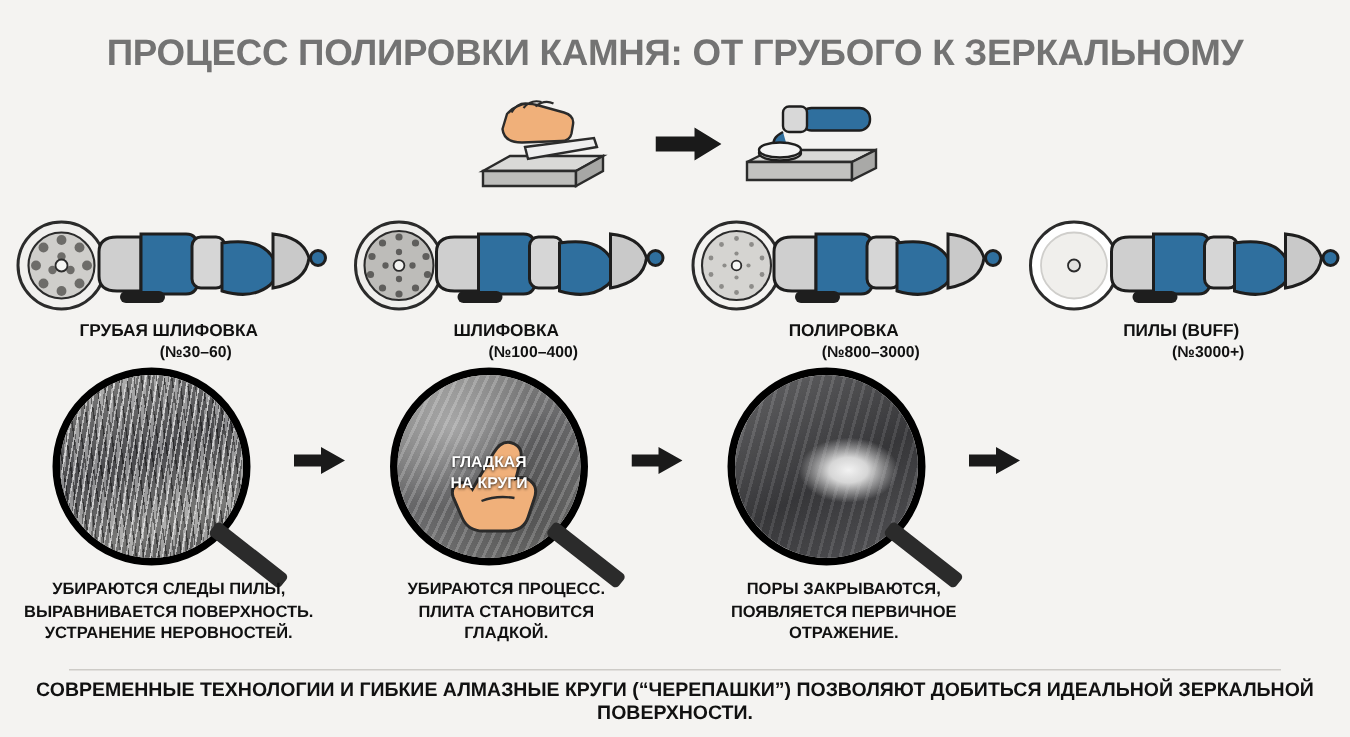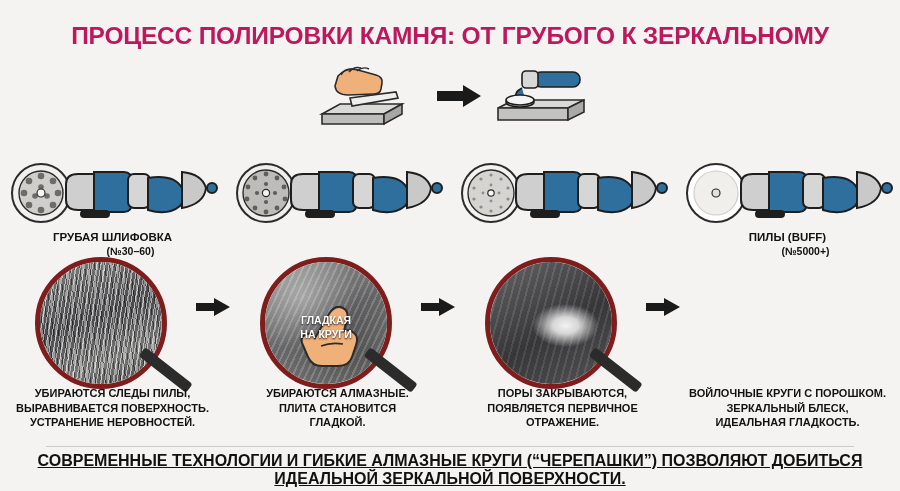--- a/index.html
+++ b/index.html
@@ -11,50 +11,50 @@
     overflow:hidden;
     position:relative;
   }
   .sheet{position:relative;width:900px;height:491px;}
 
   
   .title{
     position:absolute;left:0;top:22px;width:900px;
     text-align:center;
     font-size:24.5px;font-weight:bold;letter-spacing:-0.2px;
-    color:#be185d;
+    color:#737373;
   }
 
   
   .intro{
     position:absolute;left:300px;top:62px;width:300px;height:70px;
   }
   .intro-hand{position:absolute;left:10px;top:0;width:120px;height:70px;}
   .intro-arrow{position:absolute;left:137px;top:22px;width:44px;height:24px;}
   .intro-grinder{position:absolute;left:182px;top:2px;width:120px;height:68px;}
 
   
   .steps{position:absolute;left:0;top:142px;width:900px;height:110px;}
-  .step{position:absolute;top:16px;width:225px;height:110px;}
+  .step{position:absolute;top:0;width:225px;height:110px;}
   .step .tools{position:relative;width:225px;height:72px;}
   .disc{position:absolute;left:10px;top:4px;width:62px;height:62px;}
   .grinder{position:absolute;left:62px;top:0px;width:160px;height:72px;}
   .step .cap{
     position:absolute;left:0;top:72px;width:225px;
     text-align:center;font-weight:bold;font-size:11.5px;line-height:14px;
     color:#111;
   }
   .step .cap .sub{display:block;font-size:10.5px;font-weight:bold;padding-left:36px;}
 
   
   .mags{position:absolute;left:0;top:245px;width:900px;height:130px;}
   .mag{position:absolute;top:0;width:225px;height:130px;}
   .lens{
-    position:absolute;left:35px;top:12px;width:122px;height:122px;border-radius:50%;
-    border:5px solid #7f1d1d;overflow:hidden;background:#777;
+    position:absolute;left:35px;top:0;width:122px;height:122px;border-radius:50%;
+    border:5px solid #000000;overflow:hidden;background:#777;
   }
   .handle{
     position:absolute;left:142px;top:101px;width:60px;height:11px;
     background:#2b2b2b;border-radius:3px;transform:rotate(38deg);
     transform-origin:left center;
   }
   .row-arrow{position:absolute;top:52px;width:34px;height:20px;}
 
   
   .tex-rough{
@@ -95,21 +95,21 @@
   
   .descs{position:absolute;left:0;top:386px;width:804px;height:60px;}
   .desc{
     position:absolute;top:0;width:225px;text-align:center;
     font-weight:bold;font-size:11px;line-height:14.5px;color:#111;
   }
 
   
   .footer{
     position:absolute;left:0;top:452px;width:900px;text-align:center;
-    font-weight:bold;font-size:16px;color:#111;text-decoration:underline;
+    font-weight:bold;font-size:13px;color:#111;
   }
   .rule{position:absolute;left:46px;top:446px;width:808px;height:1px;background:#cdcbc7;}
 </style>
 </head>
 <body>
 
 <div class="sheet">
 
   <div class="title">ПРОЦЕСС ПОЛИРОВКИ КАМНЯ: ОТ ГРУБОГО К ЗЕРКАЛЬНОМУ</div>
 
@@ -226,20 +226,24 @@
             <path d="M4,26 q0,-10 12,-10 l16,0 l0,36 l-16,0 q-12,0 -12,-10 z" fill="#cfcfcf" stroke="#1e1e1e" stroke-width="2"></path>
             <path d="M32,14 l30,0 q8,0 8,10 l0,20 q0,10 -8,10 l-30,0 z" fill="#2f6f9e" stroke="#1e1e1e" stroke-width="2"></path>
             <rect x="66" y="16" width="22" height="34" rx="6" fill="#d6d6d6" stroke="#1e1e1e" stroke-width="2"></rect>
             <path d="M86,20 q26,-4 34,10 q6,10 -2,18 q-12,10 -32,4 z" fill="#2f6f9e" stroke="#1e1e1e" stroke-width="2"></path>
             <path d="M120,14 q20,2 24,16 q-2,16 -24,20 z" fill="#c9c9c9" stroke="#1e1e1e" stroke-width="2"></path>
             <rect x="18" y="52" width="30" height="8" rx="4" fill="#1e1e1e"></rect>
             <circle cx="150" cy="30" r="5" fill="#2f6f9e" stroke="#1e1e1e" stroke-width="2"></circle>
           </svg>
         </div>
       </div>
+      <div class="cap">
+        <span>ШЛИФОВКА</span>
+        <span class="sub">(№100–400)</span>
+      </div>
     </div>
 
     <div class="step" style="left:450px">
       <div class="tools">
         <div class="disc">
           <svg viewBox="0 0 62 62" width="62" height="62">
             <circle cx="31" cy="31" r="29" fill="#f3f2f0" stroke="#2b2b2b" stroke-width="2"></circle>
             <circle cx="31" cy="31" r="23" fill="#d5d4d1" stroke="#2b2b2b" stroke-width="1.4"></circle>
             <g fill="#8d8c89">
               <circle cx="31" cy="13" r="1.6"></circle>
@@ -265,20 +269,24 @@
             <path d="M4,26 q0,-10 12,-10 l16,0 l0,36 l-16,0 q-12,0 -12,-10 z" fill="#cfcfcf" stroke="#1e1e1e" stroke-width="2"></path>
             <path d="M32,14 l30,0 q8,0 8,10 l0,20 q0,10 -8,10 l-30,0 z" fill="#2f6f9e" stroke="#1e1e1e" stroke-width="2"></path>
             <rect x="66" y="16" width="22" height="34" rx="6" fill="#d6d6d6" stroke="#1e1e1e" stroke-width="2"></rect>
             <path d="M86,20 q26,-4 34,10 q6,10 -2,18 q-12,10 -32,4 z" fill="#2f6f9e" stroke="#1e1e1e" stroke-width="2"></path>
             <path d="M120,14 q20,2 24,16 q-2,16 -24,20 z" fill="#c9c9c9" stroke="#1e1e1e" stroke-width="2"></path>
             <rect x="18" y="52" width="30" height="8" rx="4" fill="#1e1e1e"></rect>
             <circle cx="150" cy="30" r="5" fill="#2f6f9e" stroke="#1e1e1e" stroke-width="2"></circle>
           </svg>
         </div>
       </div>
+      <div class="cap">
+        <span>ПОЛИРОВКА</span>
+        <span class="sub">(№800–3000)</span>
+      </div>
     </div>
 
     <div class="step" style="left:675px">
       <div class="tools">
         <div class="disc">
           <svg viewBox="0 0 62 62" width="62" height="62">
             <circle cx="31" cy="31" r="29" fill="#ffffff" stroke="#2b2b2b" stroke-width="2"></circle>
             <circle cx="31" cy="31" r="22" fill="#f0efec" stroke="#cfcecb" stroke-width="1.2"></circle>
             <circle cx="31" cy="31" r="4" fill="#e3e2df" stroke="#2b2b2b" stroke-width="1.2"></circle>
           </svg>
@@ -290,21 +298,21 @@
             <rect x="66" y="16" width="22" height="34" rx="6" fill="#d6d6d6" stroke="#1e1e1e" stroke-width="2"></rect>
             <path d="M86,20 q26,-4 34,10 q6,10 -2,18 q-12,10 -32,4 z" fill="#2f6f9e" stroke="#1e1e1e" stroke-width="2"></path>
             <path d="M120,14 q20,2 24,16 q-2,16 -24,20 z" fill="#c9c9c9" stroke="#1e1e1e" stroke-width="2"></path>
             <rect x="18" y="52" width="30" height="8" rx="4" fill="#1e1e1e"></rect>
             <circle cx="150" cy="30" r="5" fill="#2f6f9e" stroke="#1e1e1e" stroke-width="2"></circle>
           </svg>
         </div>
       </div>
       <div class="cap">
         <span>ПИЛЫ (BUFF)</span>
-        <span class="sub">(№5000+)</span>
+        <span class="sub">(№3000+)</span>
       </div>
     </div>
   </div>
 
   <div class="mags">
 
     <div class="mag" style="left:0px">
       <div class="lens">
         <div class="tex-rough"></div>
       </div>
@@ -348,26 +356,23 @@
         <polygon points="0,6 18,6 18,1 34,10 18,19 18,14 0,14" fill="#1a1a1a"></polygon>
       </svg>
     </div>
 
   </div>
 
   <div class="descs">
     <div class="desc" style="left:0px;white-space:pre-line">УБИРАЮТСЯ СЛЕДЫ ПИЛЫ,
 ВЫРАВНИВАЕТСЯ ПОВЕРХНОСТЬ.
 УСТРАНЕНИЕ НЕРОВНОСТЕЙ.</div>
-    <div class="desc" style="left:225px;white-space:pre-line">УБИРАЮТСЯ АЛМАЗНЫЕ.
+    <div class="desc" style="left:225px;white-space:pre-line">УБИРАЮТСЯ ПРОЦЕСС.
 ПЛИТА СТАНОВИТСЯ
 ГЛАДКОЙ.</div>
     <div class="desc" style="left:450px;white-space:pre-line">ПОРЫ ЗАКРЫВАЮТСЯ,
 ПОЯВЛЯЕТСЯ ПЕРВИЧНОЕ
 ОТРАЖЕНИЕ.</div>
-    <div class="desc" style="left:675px;white-space:pre-line">ВОЙЛОЧНЫЕ КРУГИ С ПОРОШКОМ.
-ЗЕРКАЛЬНЫЙ БЛЕСК,
-ИДЕАЛЬНАЯ ГЛАДКОСТЬ.</div>
   </div>
 
   <div class="rule"></div>
   <div class="footer">СОВРЕМЕННЫЕ ТЕХНОЛОГИИ И ГИБКИЕ АЛМАЗНЫЕ КРУГИ (“ЧЕРЕПАШКИ”) ПОЗВОЛЯЮТ ДОБИТЬСЯ ИДЕАЛЬНОЙ ЗЕРКАЛЬНОЙ ПОВЕРХНОСТИ.</div>
 </div>
 
 </body></html>

